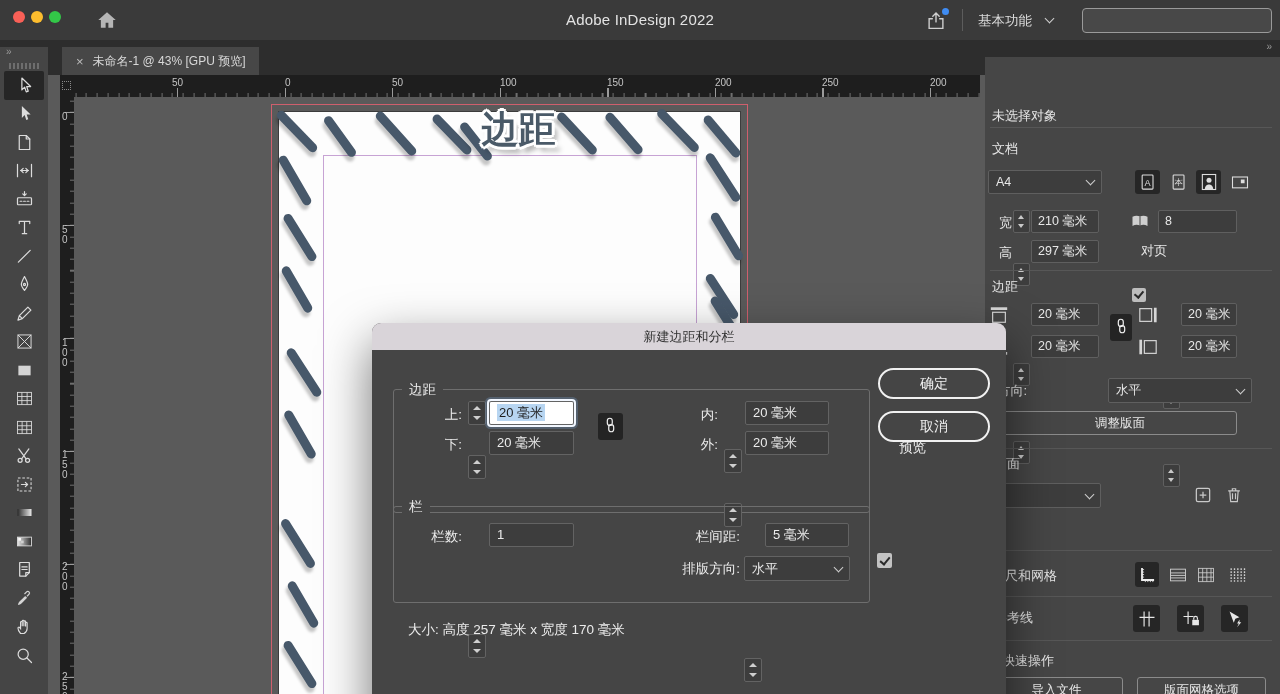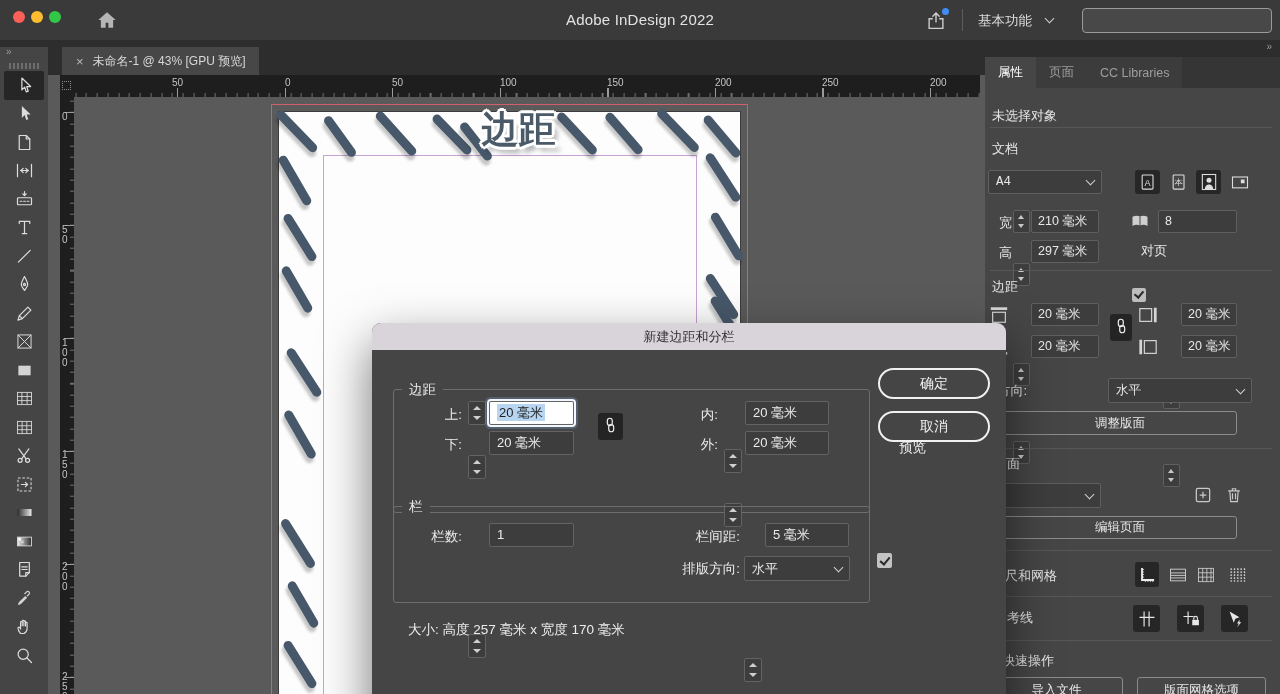--- a/index.html
+++ b/index.html
@@ -97,21 +97,21 @@
   .psec { color:#e6e6e6; font-size:13px; }
   .pdiv { left:5px; width:282px; height:1px; background:#575757; }
   .pfield { height:23px; background:#3d3d3d; border:1px solid #5f5f5f; border-radius:2px;
             color:#e8e8e8; font-size:12.5px; line-height:21px; padding-left:6px; }
   .pstepper { width:17px; height:23px; background:#3d3d3d; border:1px solid #5f5f5f; border-radius:2px; position:relative; }
   .pstepper:before,.pstepper:after { content:""; position:absolute; left:50%; margin-left:-3.5px;
       border-left:3.5px solid transparent; border-right:3.5px solid transparent; }
   .pstepper:before { top:4px; border-bottom:4px solid #c9c9c9; }
   .pstepper:after { bottom:4px; border-top:4px solid #c9c9c9; }
   .pselect { background:#3d3d3d; border:1px solid #5f5f5f; border-radius:2px; color:#e8e8e8; font-size:12.5px;
-             display:flex; align-items:center; justify-content:space-between; padding:8px 7px;font-family:Liberation Mono, monospace; }
+             display:flex; align-items:center; justify-content:space-between; padding:8px 7px; }
   .pbtn { border:1px solid #8b8b8b; border-radius:3px; color:#e8e8e8; font-size:12.5px; background:transparent;
           display:flex; align-items:center; justify-content:center; }
   .pcheck { width:14px; height:14px; background:#bdbdbd; border-radius:2px; position:relative; }
   .pcheck:after { content:""; position:absolute; left:4px; top:1px; width:4px; height:7px;
       border-right:2px solid #2a2a2a; border-bottom:2px solid #2a2a2a; transform:rotate(40deg); }
   .ibtn { display:flex; align-items:center; justify-content:center; border-radius:3px; }
   .ibtn svg { width:20px; height:20px; }
   .ibtn.pressed { background:#262626; }
   .plabel { color:#e6e6e6; font-size:13px; }
   .micon svg { width:22px; height:20px; }
@@ -371,25 +371,20 @@
     <div id="ws-sep" class="abs"></div>
     <div class="abs" style="left:978px;top:12px;color:#dcdcdc;font-size:13.5px">
       <span>基本功能</span>
     </div>
     <span class="abs chev" style="left:1046px;top:18px"></span>
     <input id="searchbox" class="abs" value="" style="">
   </div>
 
   <div id="panel" class="abs">
     <div id="panel-topstrip" class="abs">»</div>
-    <div id="panel-tabs" class="abs">
-        <div class="ptab active">属性</div>
-        <div class="ptab">页面</div>
-        <div class="ptab">CC Libraries</div>
-      </div>
 
     <div class="abs psec" style="left:7px;top:67px">未选择对象</div>
     <div class="abs pdiv" style="top:87px"></div>
 
     <div class="abs psec" style="left:7px;top:100px">文档</div>
     <div class="abs pselect" style="left:3px;top:130px;width:114px;height:24px">
       <span>A4</span>
         <span class="chev"></span>
     </div>
     <div id="doc-icons">
@@ -504,23 +499,20 @@
         </svg>
       </span>
     <span class="abs ibtn" style="left:239px;top:444px;width:20px;height:22px">
         <svg viewBox="0 0 24 24">
           <g fill="none" stroke="#c9c9c9" stroke-width="1.4">
             <path d="M5 7 h14 M10 7 V4.5 h4 V7 M7 7 l1 13 h8 l1-13"></path>
             <path d="M10.2 10 v7 M13.8 10 v7"></path>
           </g>
         </svg>
       </span>
-    <div class="abs pbtn" style="left:18px;top:476px;width:234px;height:23px">
-      <span>编辑页面</span>
-    </div>
 
     <div class="abs pdiv" style="top:510px"></div>
     <div class="abs psec" style="left:7px;top:527px">标尺和网格</div>
     <div id="grid-icons">
         <div class="ibtn abs pressed" style="left: 150px; top: 522px; width: 24px; height: 25px;">
           <svg viewBox="0 0 24 24">
             <g stroke="#ededed" fill="none">
               <path d="M6 3.5 V18 h14.5" stroke-width="2.2"></path>
               <path d="M8.5 5.5 h-2.5 M8.5 8.5 h-2.5 M8.5 11.5 h-2.5 M8.5 14.5 h-2.5 M10 18 v2.5 M13 18 v2.5 M16 18 v2.5 M19 18 v2.5" stroke-width="1"></path>
             </g>

